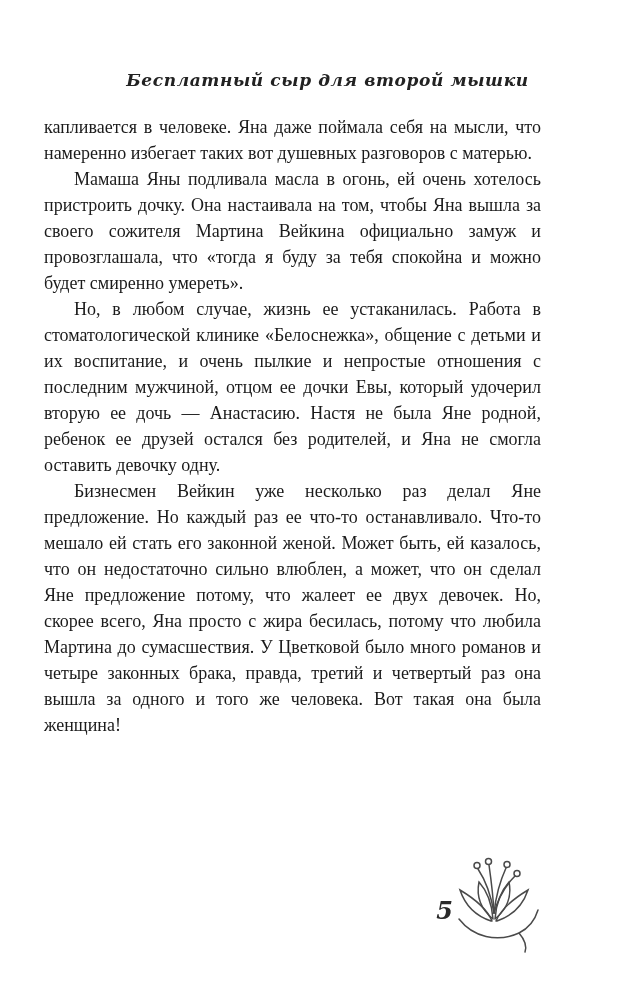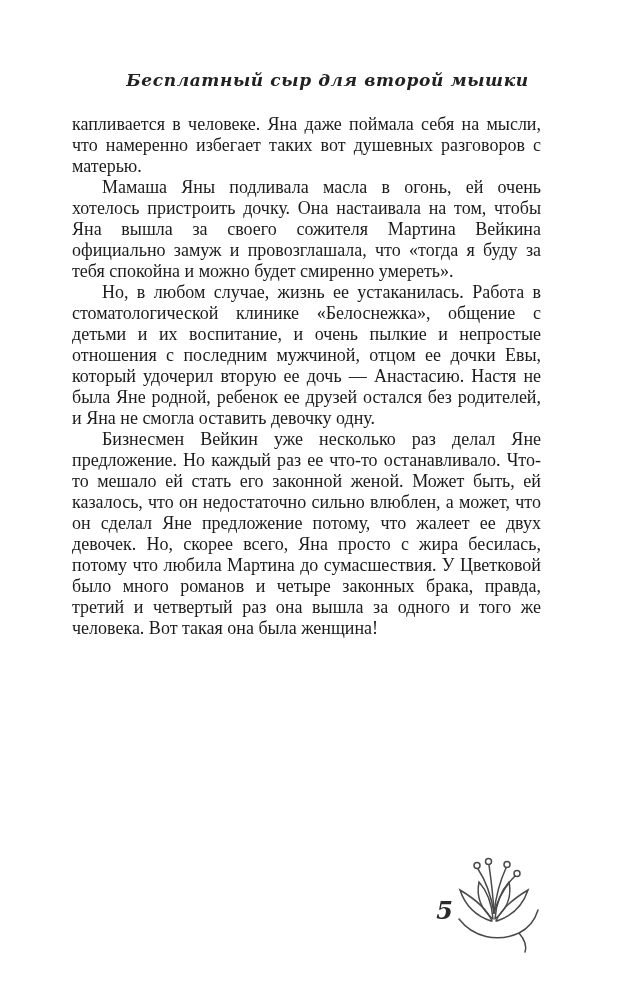--- a/index.html
+++ b/index.html
@@ -22,23 +22,23 @@
     text-align: center;
     font-family: "DejaVu Serif", serif;
     font-style: italic;
     font-weight: 700;
     font-size: 17px;
     letter-spacing: 0.6px;
     color: #222222;
     padding-left: 36px;
   }
   .body-text {
-    margin: 24px 78px 0 72px;
+    margin: 24px 78px 0 44px;
     font-size: 18px;
-    line-height: 21px;
+    line-height: 26px;
     text-align: justify;
     hyphens: auto;
     -webkit-hyphens: auto;
   }
   .body-text p {
     text-indent: 30px;
   }
   .body-text p.no-indent {
     text-indent: 0;
   }

